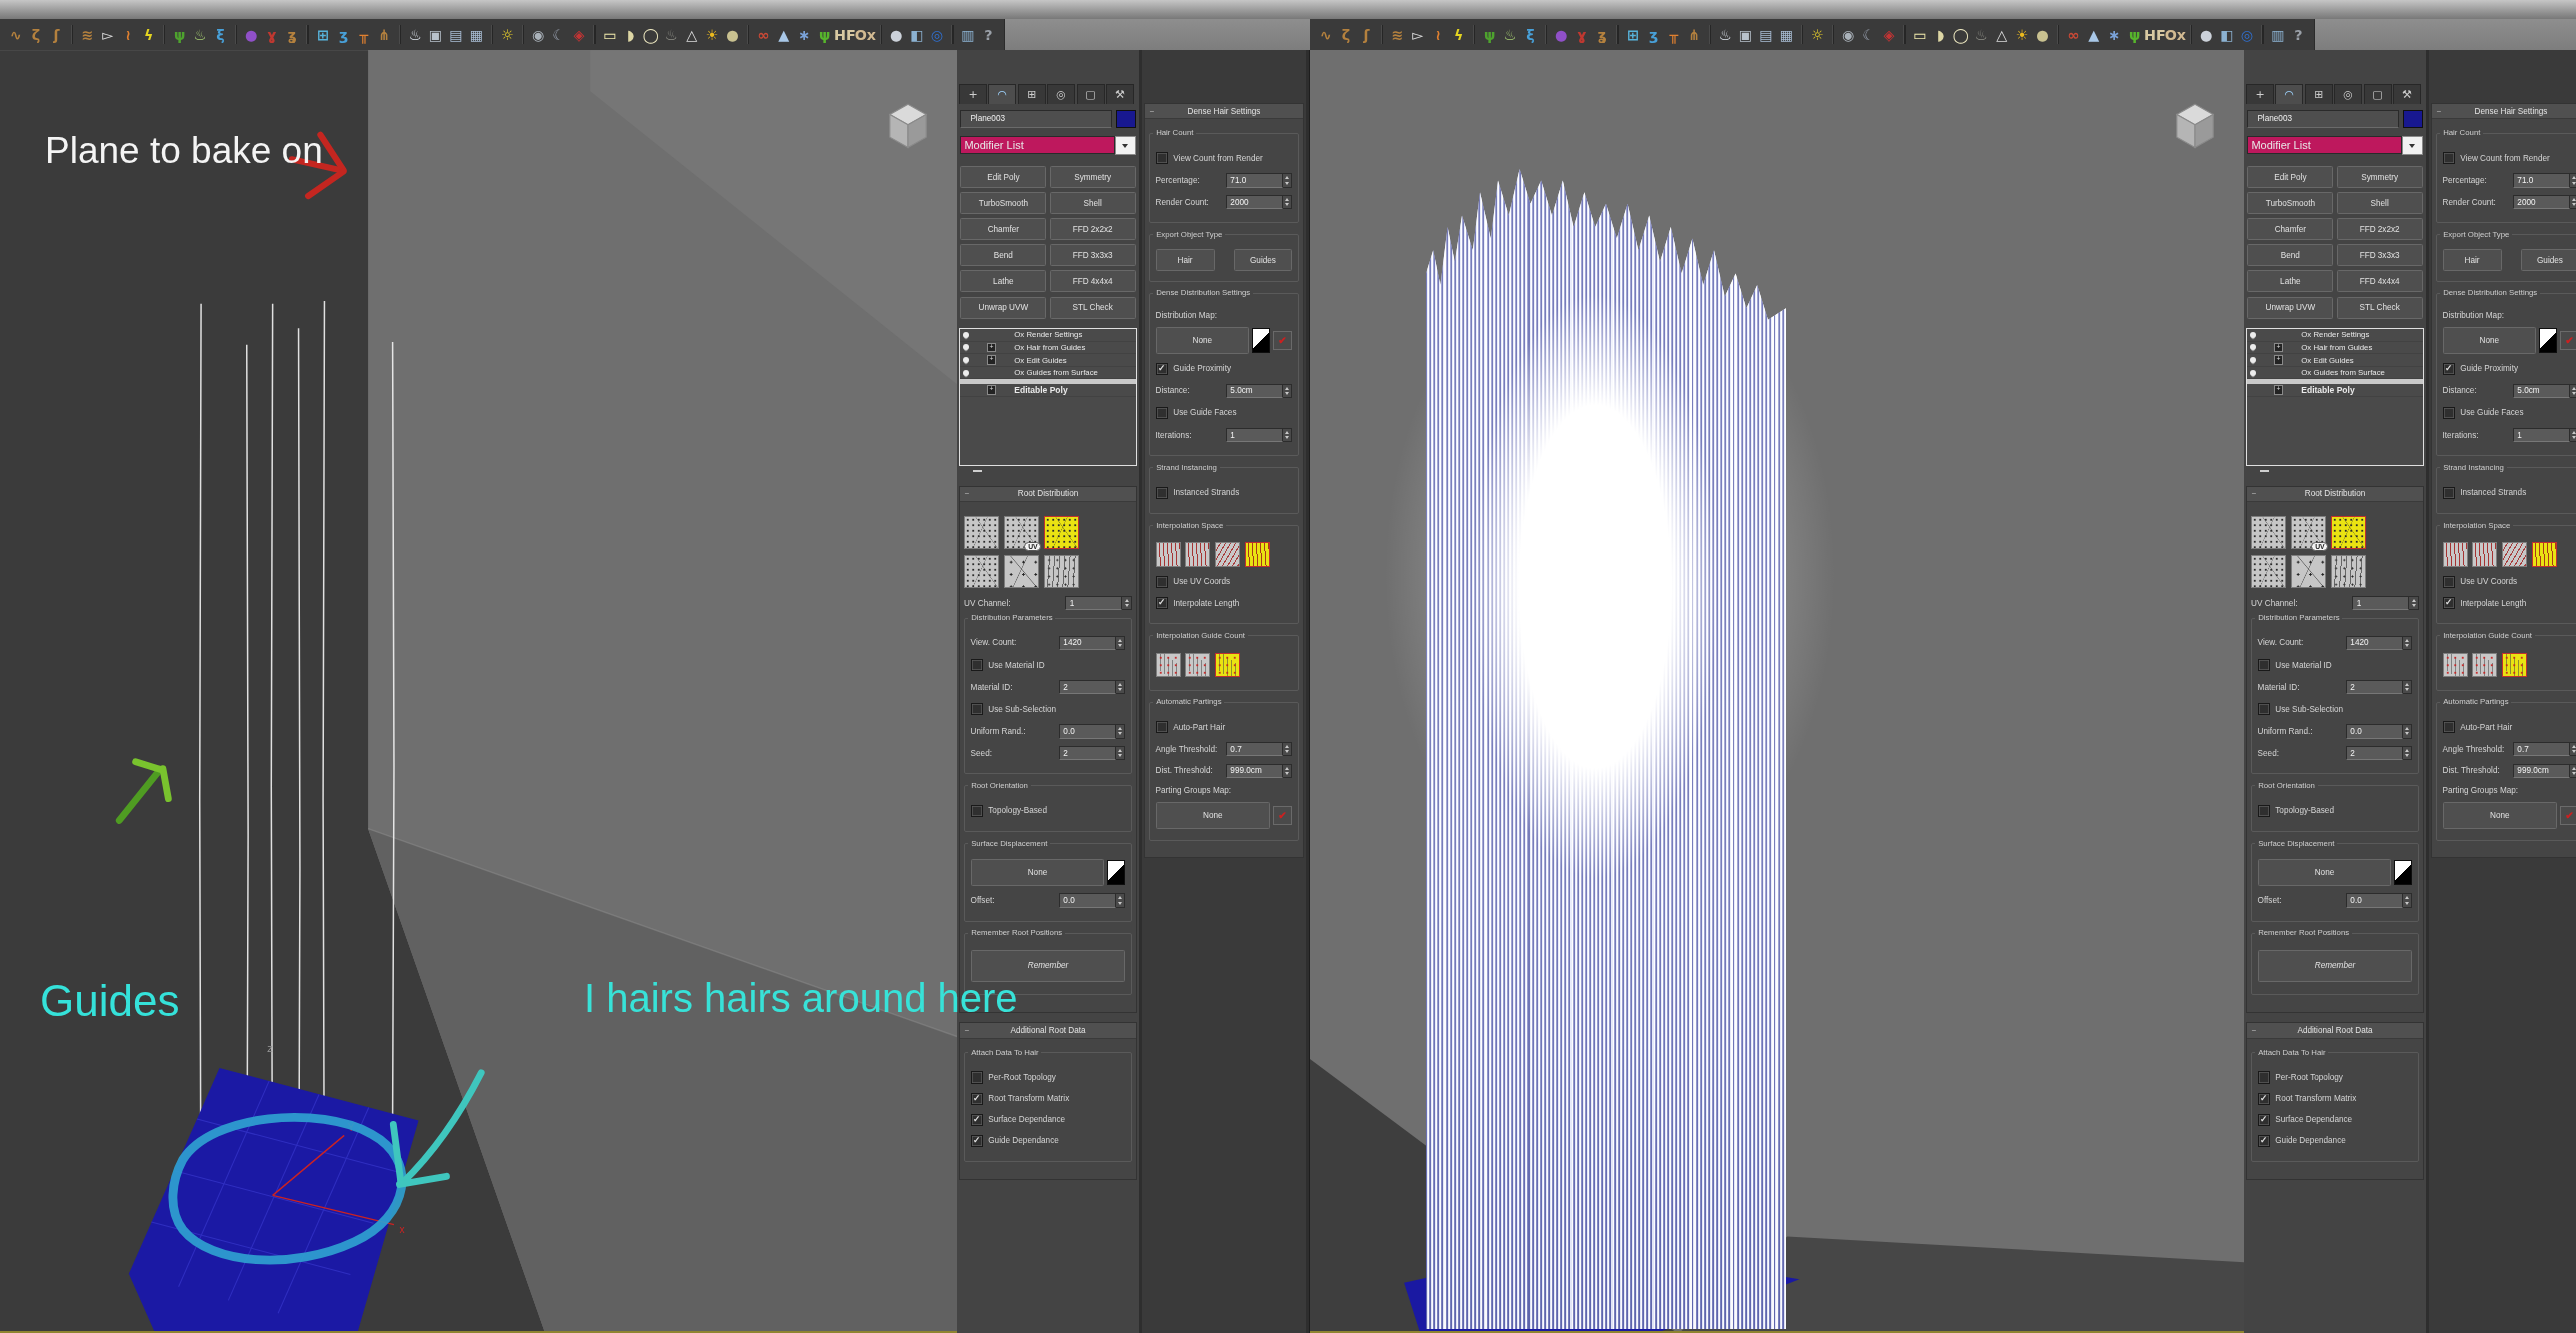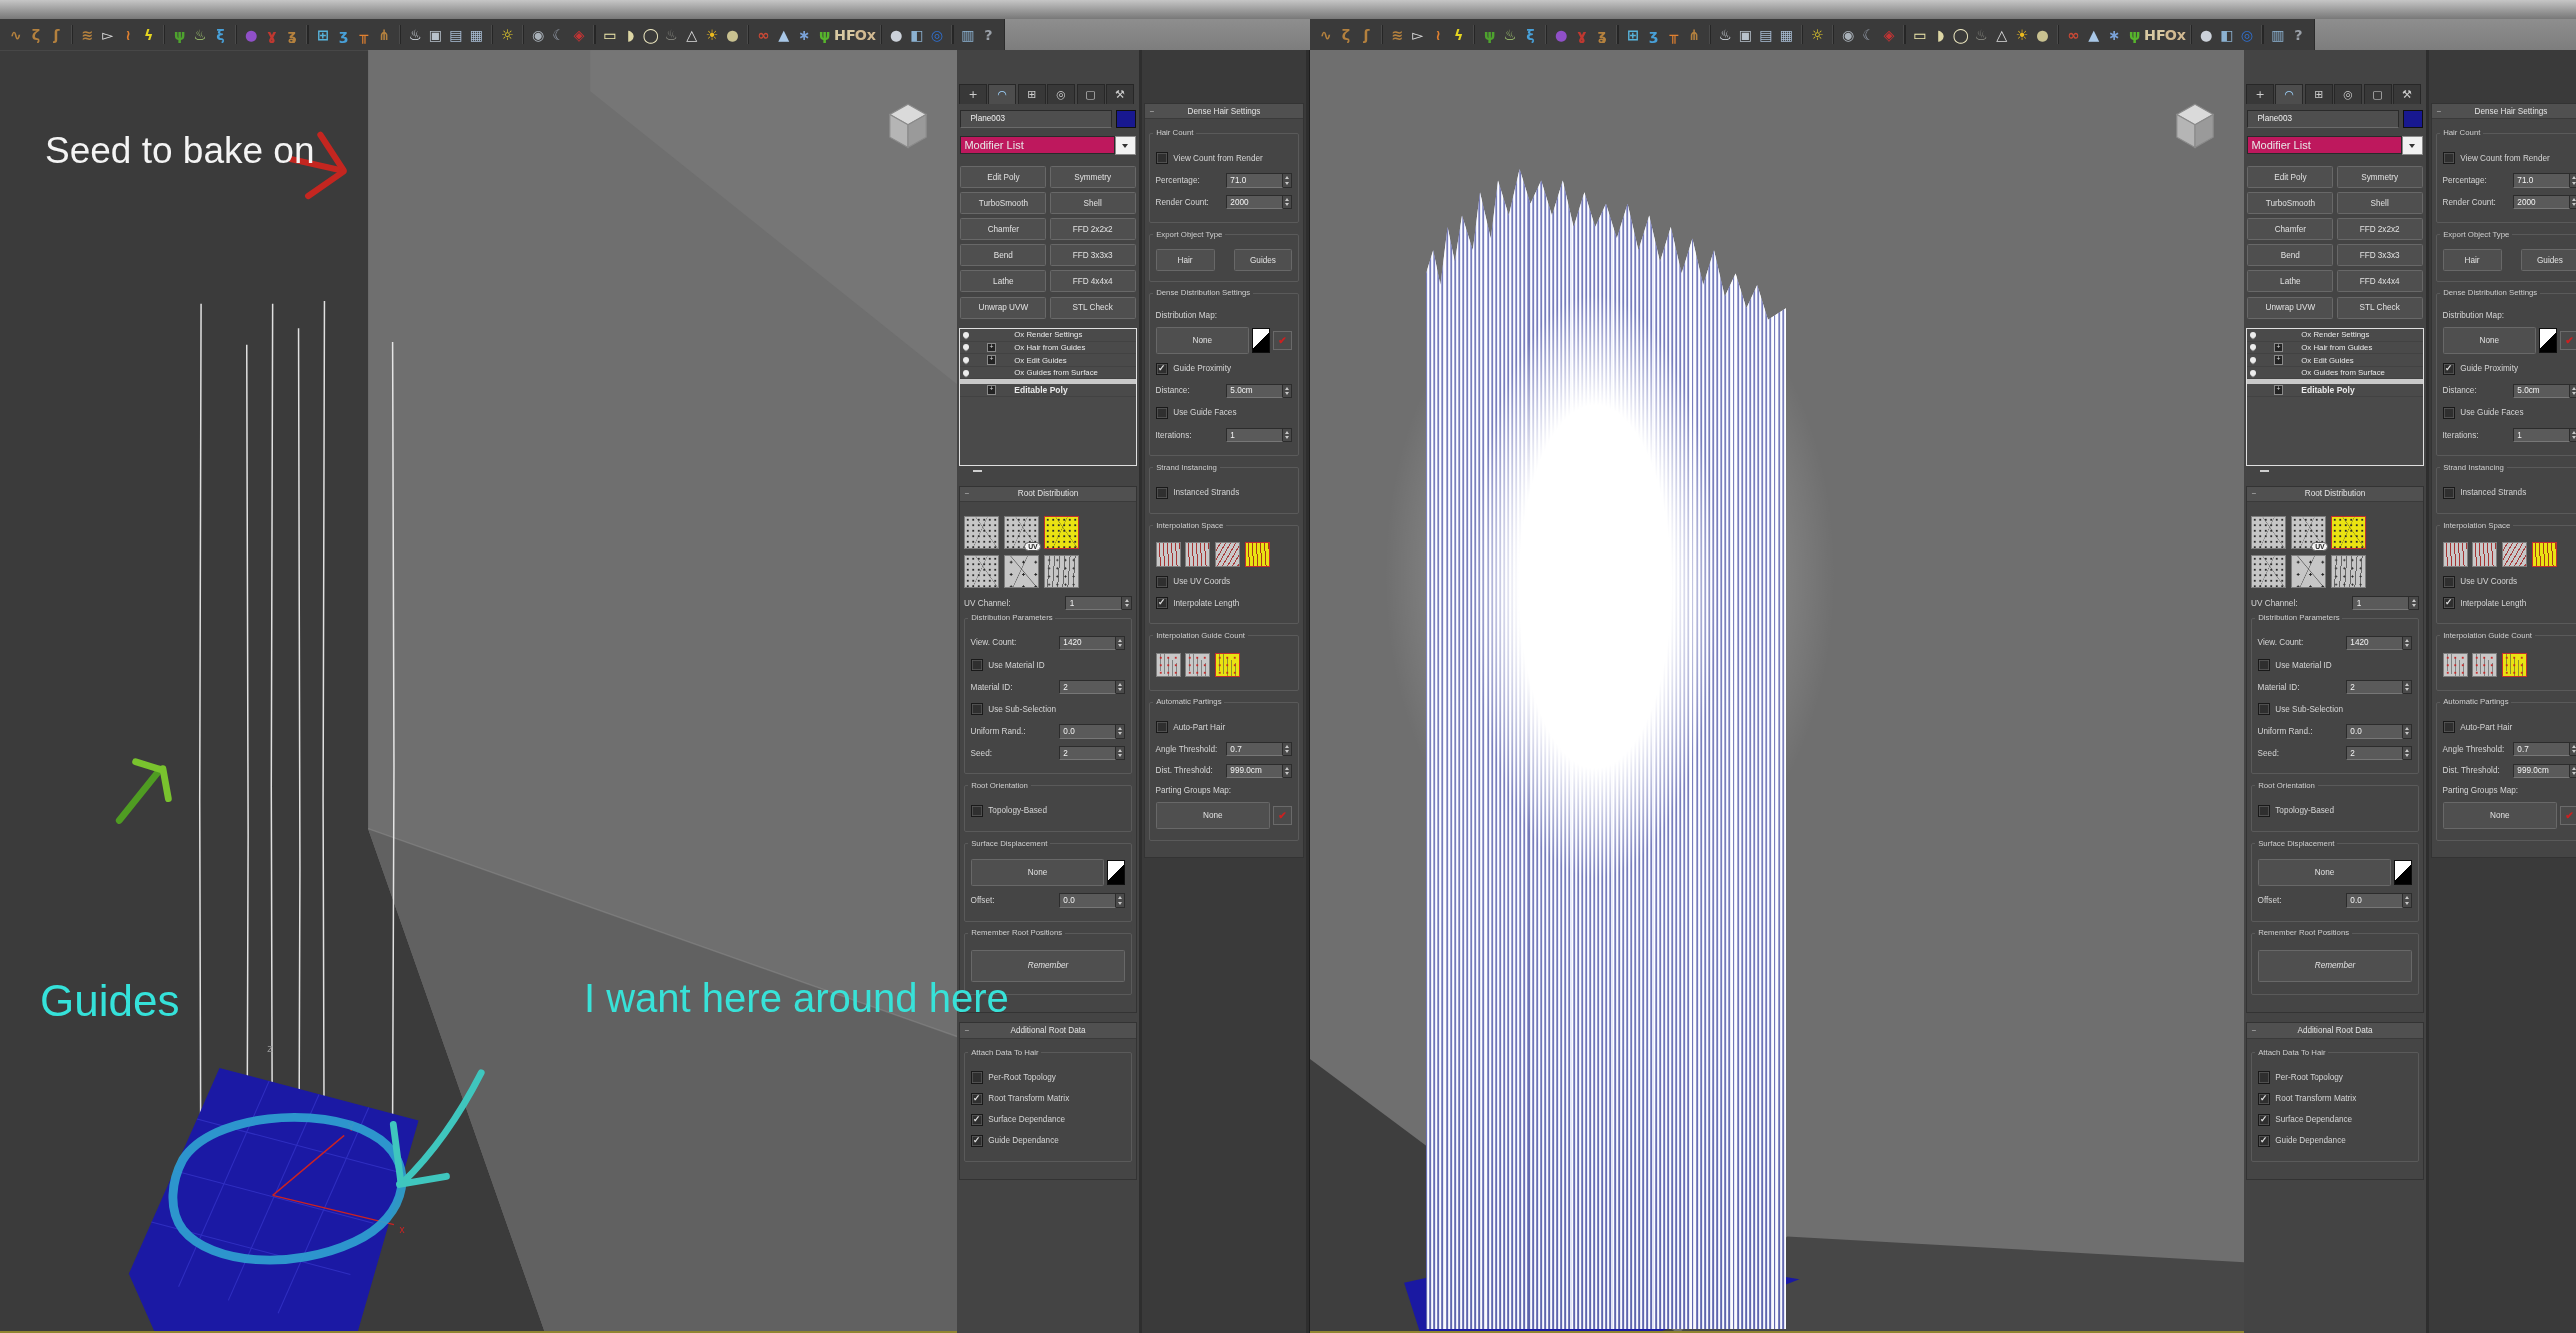--- a/index.html
+++ b/index.html
@@ -643,23 +643,23 @@
           <path d="M655,1652 L586,1664"></path>
         </g>
       </svg>
       <svg class="viewcube" width="44" height="50" viewBox="0 0 36 44">
         <polygon points="18,2 34,11 18,20 2,11" fill="#dadada" stroke="#8a8a8a"></polygon>
         <polygon points="2,11 18,20 18,40 2,31" fill="#b5b5b5" stroke="#8a8a8a"></polygon>
         <polygon points="34,11 18,20 18,40 34,31" fill="#9a9a9a" stroke="#8a8a8a"></polygon>
       </svg>
       <div class="vp-edge"></div>
     </div>
-    <div class="ann ann-plane">Seed to bake on</div>
+    <div class="ann ann-plane">Plane to bake on</div>
     <div class="ann ann-guides">Guides</div>
-    <div class="ann ann-hairs">I want here around here</div>
+    <div class="ann ann-hairs">I hairs hairs around here</div>
     <div>
   <div class="panels">
     <div class="col1">
       <div class="tabs">
         <div class="tab" style="color: rgb(207, 207, 207);">
                 <span>+</span>
               </div>
 
         <div class="tab active" style="color: rgb(159, 212, 255);">
                 <span>◠</span>

